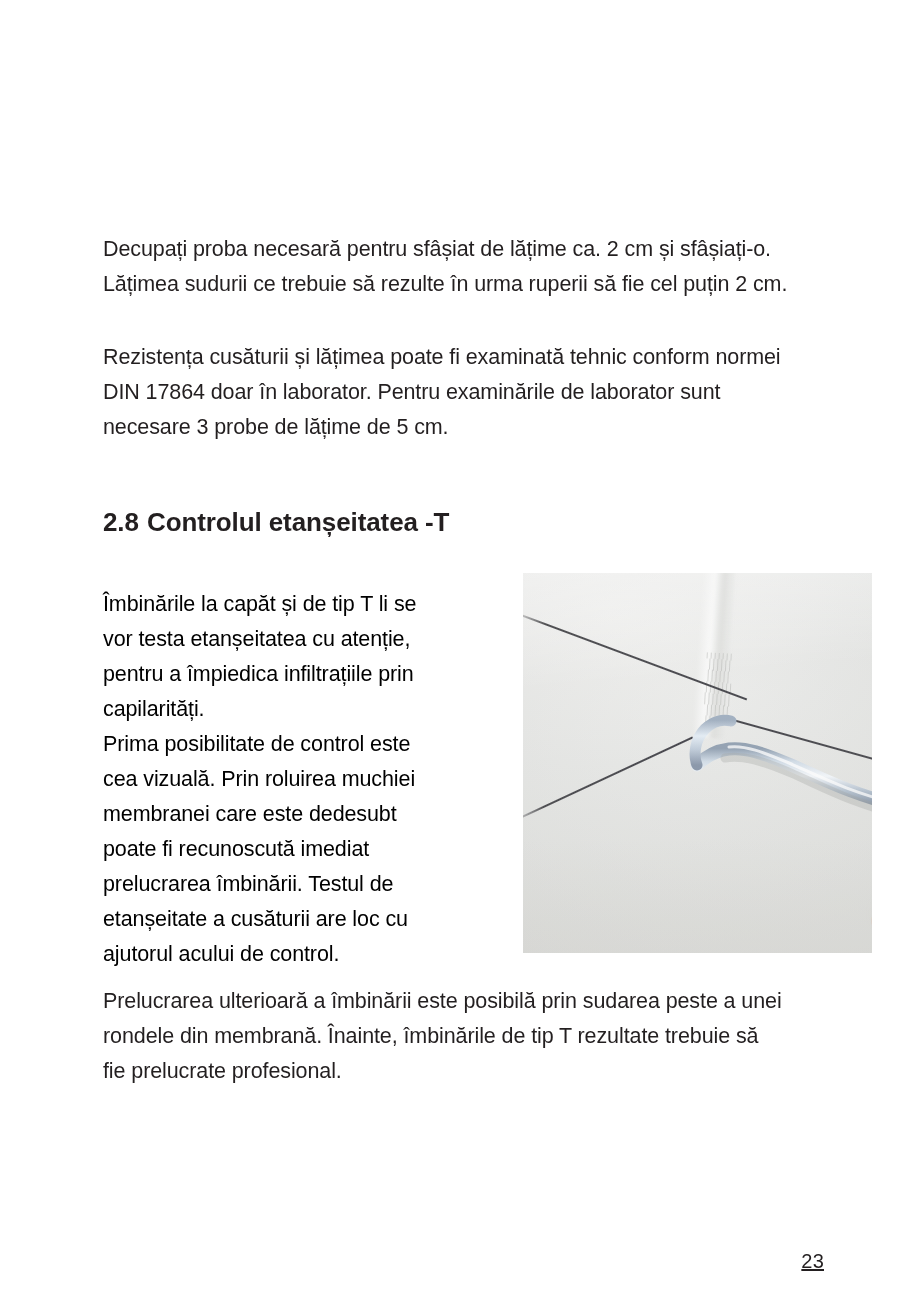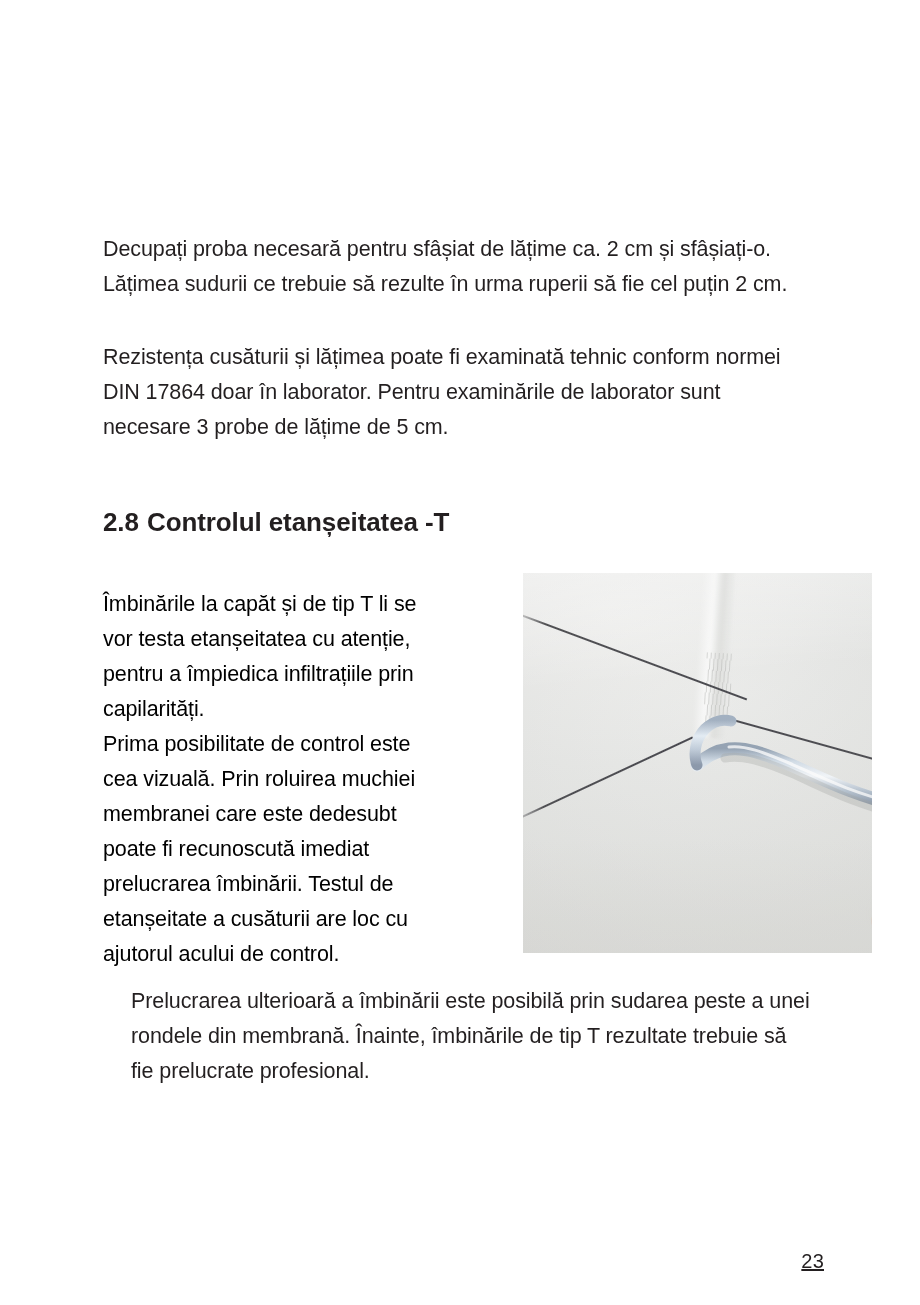--- a/index.html
+++ b/index.html
@@ -23,21 +23,21 @@
   .para {
     position: absolute;
     color: #231f20;
     font-size: 21.5px;
     line-height: 35px;
     letter-spacing: -0.1px;
     white-space: pre-line;
   }
   #para-intro  { left: 103px; top: 210px;  width: 740px; }
   #para-norm   { left: 103px; top: 318px;  width: 740px; }
-  #para-bottom { left: 103px; top: 962px;  width: 740px; margin-left: 28px; }
+  #para-bottom { left: 103px; top: 962px;  width: 740px; }
 
   .heading {
     position: absolute;
     left: 103px;
     top: 485px;
     color: #231f20;
     font-size: 26px;
     line-height: 30px;
     letter-spacing: -0.1px;
     display: flex;

